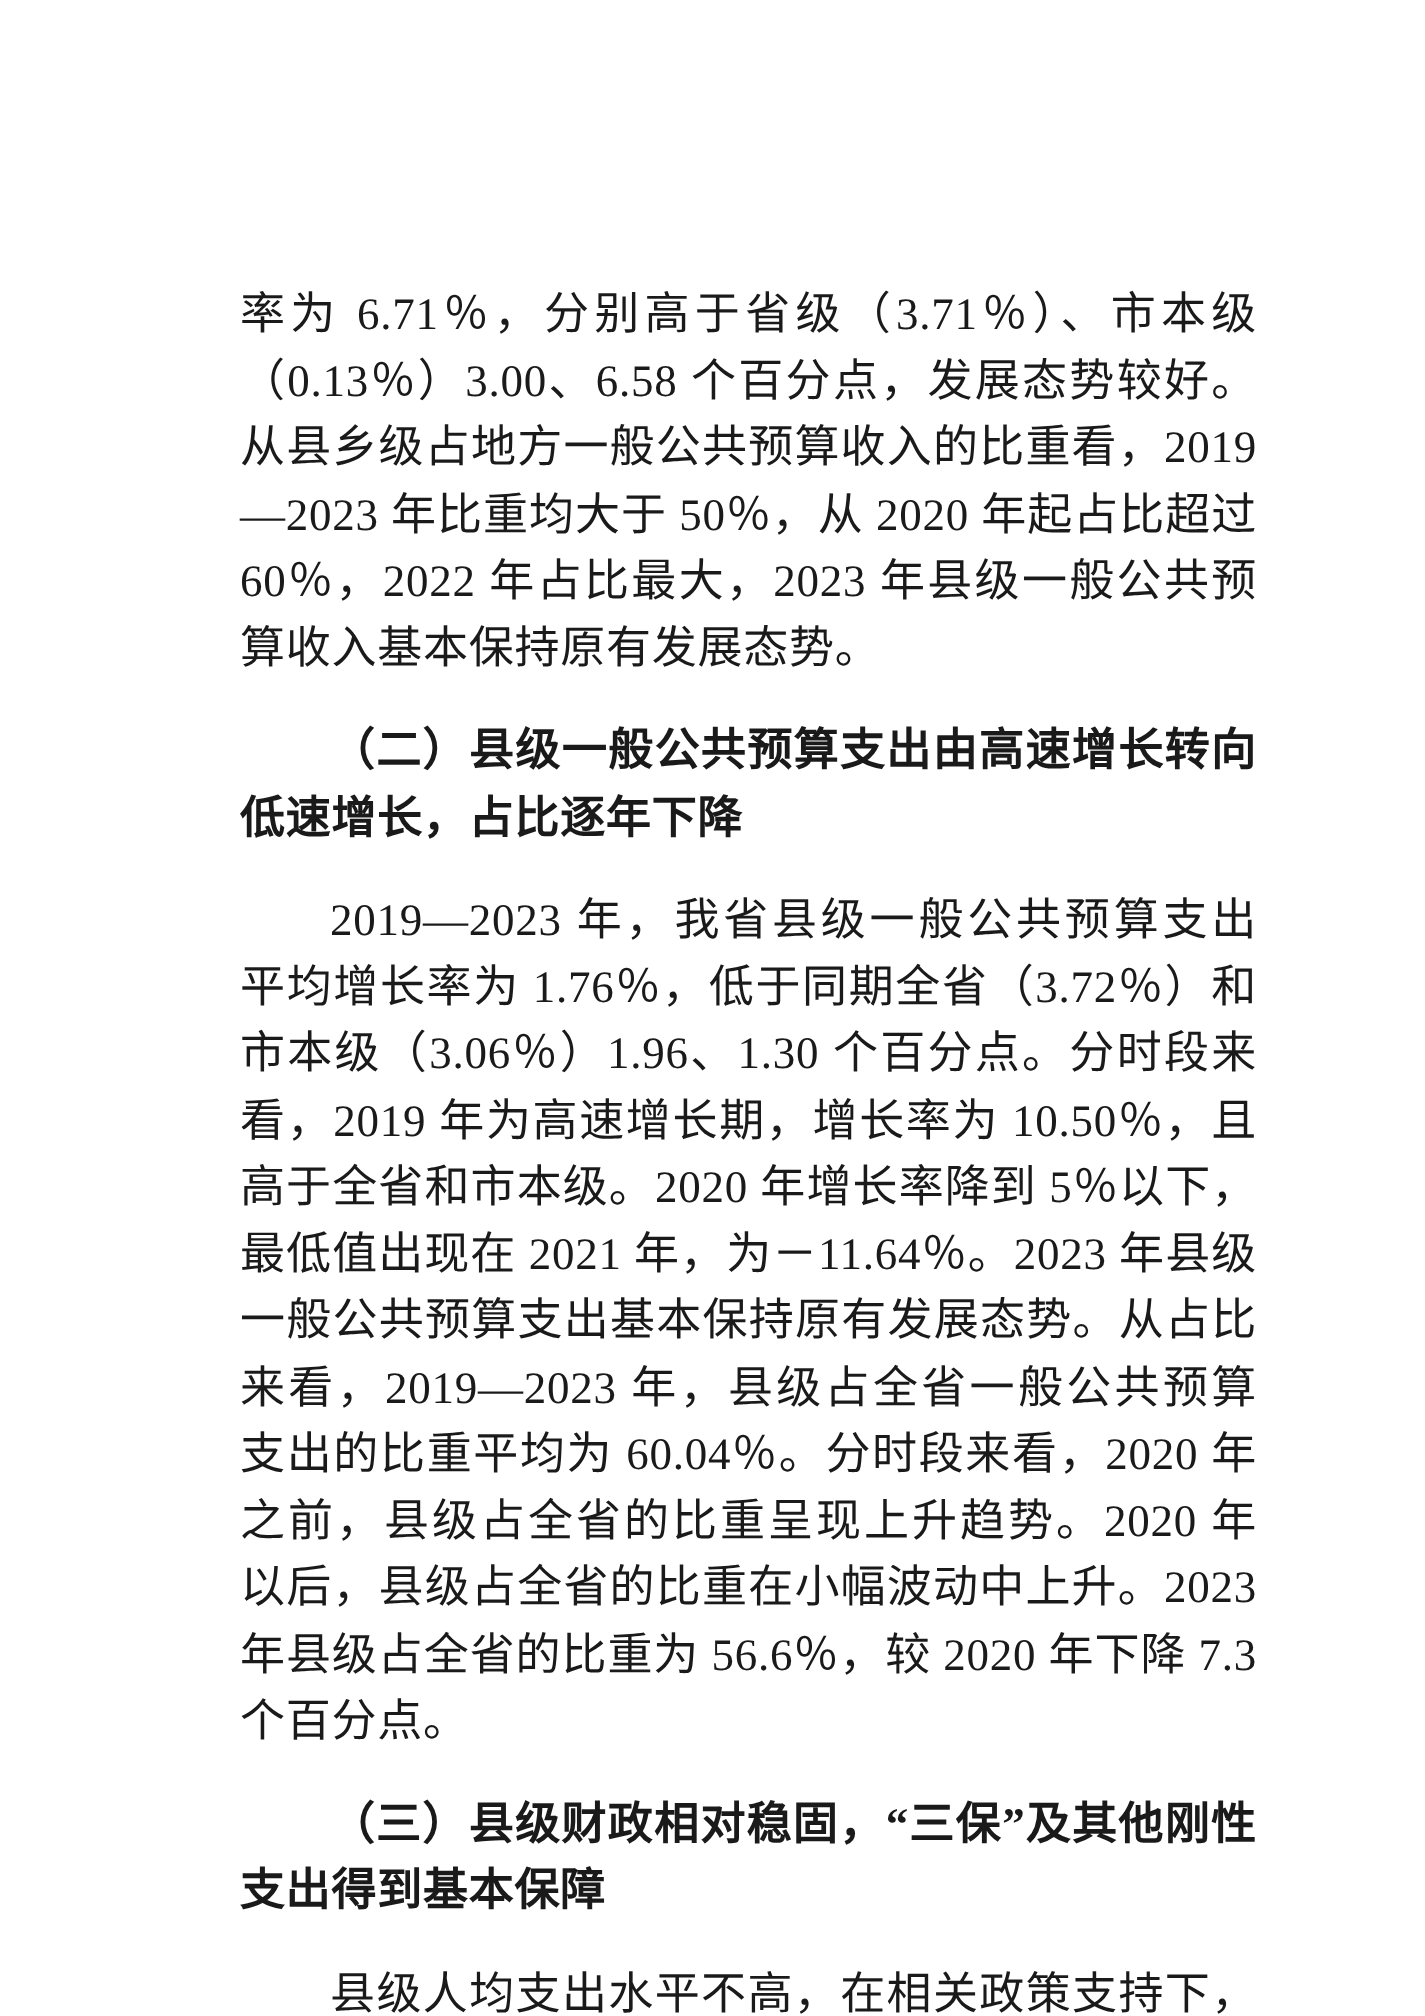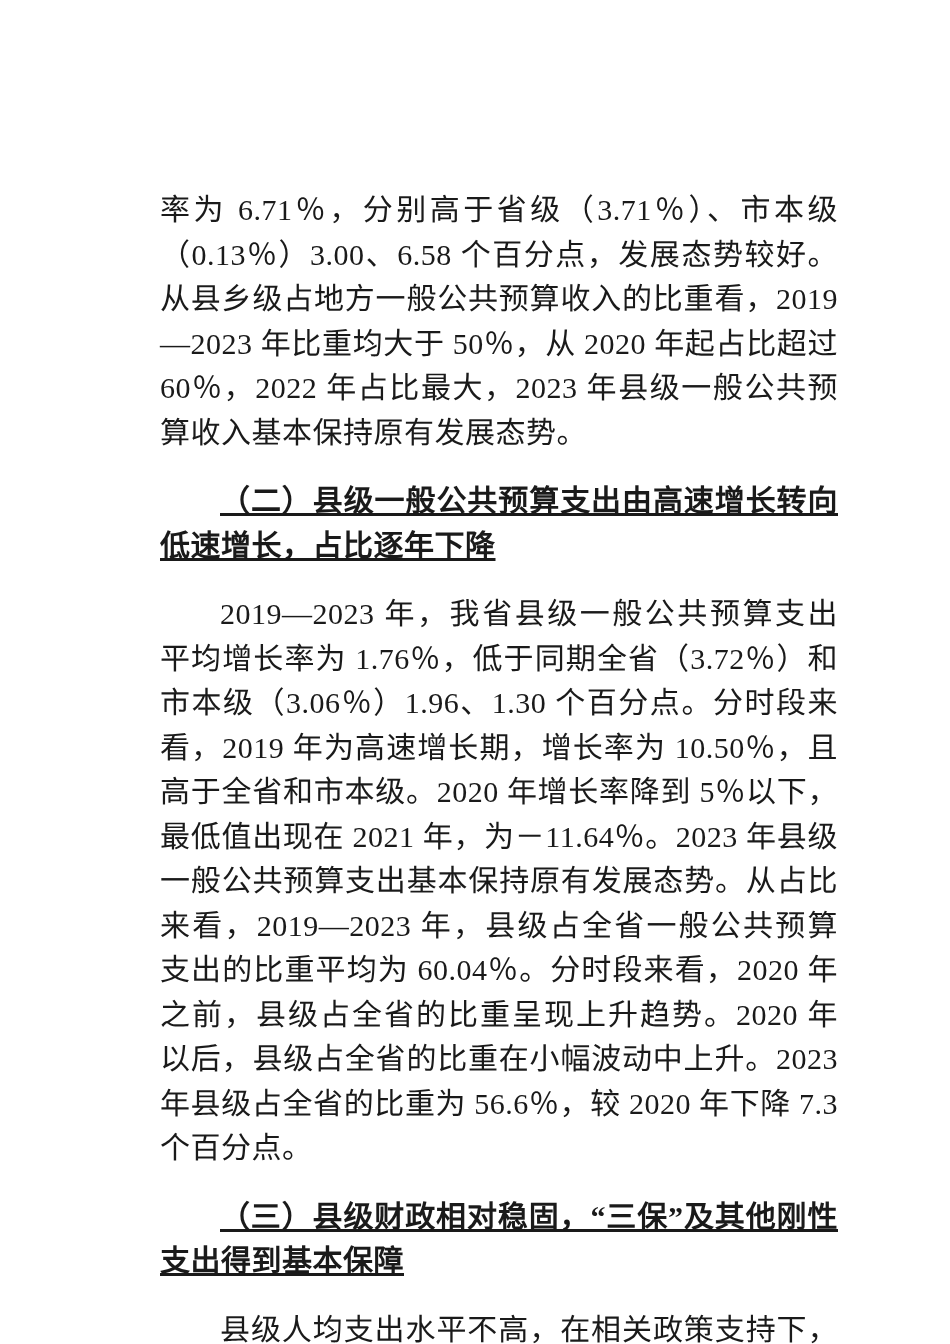--- a/index.html
+++ b/index.html
@@ -36,21 +36,20 @@
   }
 
   .para.indent {
     text-indent: 2em;
     font-family: Liberation Serif, serif;
   }
 
   .para.heading {
     font-weight: bold;
     text-indent: 2em;
-    text-decoration: underline;
   }
 </style>
 </head>
 <body>
 
 <div class="page">
   <div class="text-block">
 
     <p class="para">率为 6.71％，分别高于省级（3.71％）、市本级（0.13％）3.00、6.58 个百分点，发展态势较好。从县乡级占地方一般公共预算收入的比重看，2019—2023 年比重均大于 50％，从 2020 年起占比超过 60％，2022 年占比最大，2023 年县级一般公共预算收入基本保持原有发展态势。</p>
 

